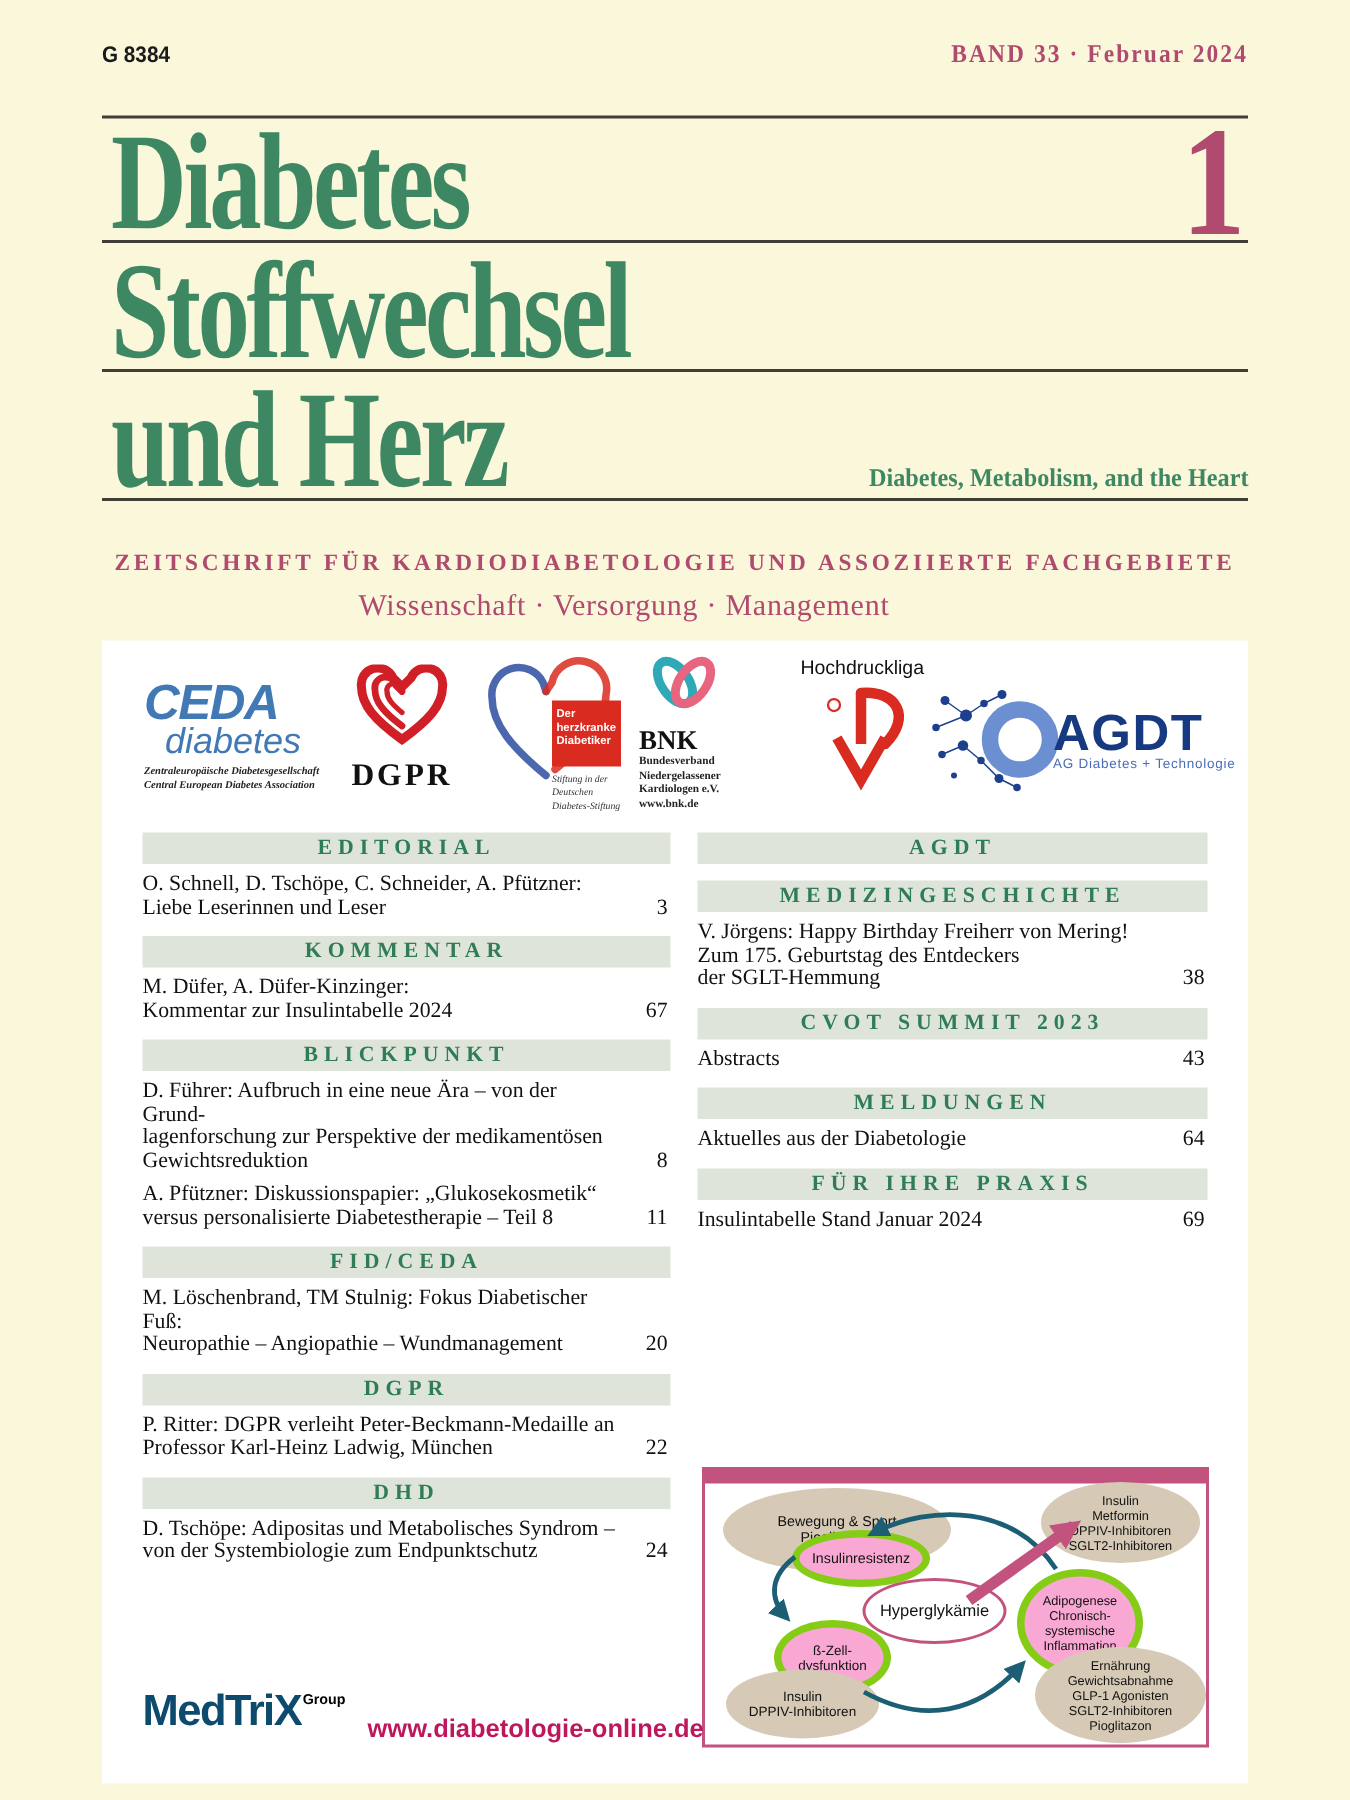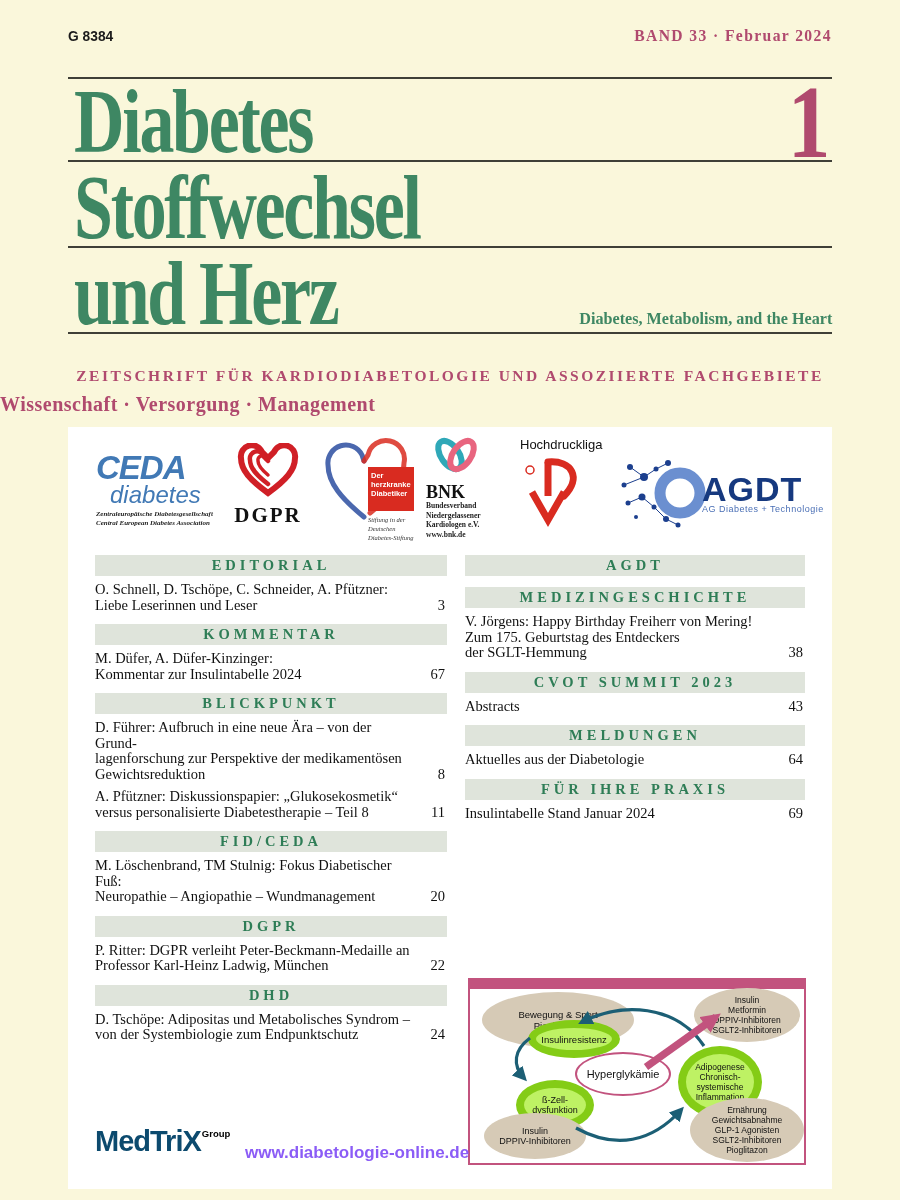--- a/index.html
+++ b/index.html
@@ -29,40 +29,40 @@
     font-size:104px; line-height:76px; letter-spacing:-2px;
     transform:scaleX(.82); transform-origin:100% 100%; padding-right:4px;
   }
   .title-translation {
     margin-left:auto; color:#3E8763; font-weight:bold; font-size:17px; line-height:17px;
     padding-bottom:5px; letter-spacing:0px; transform:scaleX(.95); transform-origin:100% 100%;
   }
   
   .subtitle { position:absolute; top:367px; left:0; width:900px; text-align:center;
     color:#B04A6E; font-weight:bold; font-size:15.5px; letter-spacing:2.5px; }
-  .tagline  { position:absolute; top:393px; left:0; width:832px; text-align:left;
-    color:#B04A6E; font-weight:bold; font-size:20px; letter-spacing:.5px; }
+  .tagline  { position:absolute; top:393px; left:0; width:832px; text-align:center;
+    color:#B04A6E; font-weight:normal; font-size:20px; letter-spacing:.5px; }
   
   .content-box { position:absolute; top:427px; left:68px; width:764px; height:762px; background:#ffffff; }
   
   .logo { position:absolute; }
   .logo-ceda { left:28px; top:26px; width:130px; }
   .ceda-main { color:#4179B5; font-family:"Liberation Sans", sans-serif; font-style:italic; font-weight:bold; font-size:33px; line-height:30px; letter-spacing:-1px; }
   .ceda-word { color:#4179B5; font-family:"Liberation Sans", sans-serif; font-style:italic; font-size:24px; line-height:24px; margin-left:14px; }
   .ceda-sub { margin-top:3px; font-size:7px; font-style:italic; font-weight:bold; color:#222; white-space:pre-line; line-height:9px; }
   .logo-dgpr { left:160px; top:16px; width:80px; text-align:center; }
   .dgpr-label { font-size:21px; font-weight:bold; letter-spacing:2px; color:#111; margin-top:2px; }
   .logo-hk { left:250px; top:4px; width:100px; }
   .hk-box { position:absolute; left:50px; top:36px; width:46px; height:44px; background:#D92B20; color:#fff;
     font-family:"Liberation Sans", sans-serif; font-weight:bold; font-size:7.5px; line-height:9px; padding:4px 3px; white-space:pre-line; }
   .hk-sub { position:absolute; left:50px; top:84px; width:70px; font-style:italic; font-size:6.5px; line-height:9px; color:#333; white-space:pre-line; }
   .logo-bnk { left:358px; top:8px; width:92px; }
   .bnk-label { font-size:18px; font-weight:bold; color:#111; line-height:18px; margin-top:2px; }
   .bnk-sub { font-size:7.5px; font-weight:bold; line-height:9.5px; color:#222; white-space:pre-line; }
-  .logo-hdl { left:452px; top:10px; width:96px; text-align:left; }
+  .logo-hdl { left:452px; top:10px; width:96px; text-align:right; }
   .hdl-label { font-family:"Liberation Sans", sans-serif; font-size:13px; color:#111; }
   .logo-agdt { left:548px; top:24px; width:212px; display:flex; align-items:center; }
   .agdt-text { margin-left:-6px; }
   .agdt-label { font-family:"Liberation Sans", sans-serif; font-weight:bold; font-size:34px; line-height:30px; color:#16397F; letter-spacing:1px; }
   .agdt-sub { font-family:"Liberation Sans", sans-serif; font-size:9px; color:#4a6fb5; letter-spacing:.5px; }
   
   .toc-col { position:absolute; top:128px; }
   .toc-left { left:27px; width:352px; }
   .toc-right { left:397px; width:340px; }
   .toc-section { margin-bottom:11px; }
@@ -70,28 +70,28 @@
   .toc-bar span { color:#2E7D56; font-weight:bold; font-size:14.5px; letter-spacing:4px; }
   .toc-entry { position:relative; padding-right:34px; margin-bottom:7px; }
   .entry-text { display:block; font-size:14.5px; line-height:15.5px; color:#111; white-space:pre-line; }
   .entry-page { position:absolute; right:2px; bottom:0; font-size:14.5px; line-height:15.5px; color:#111; }
   
   .diagram { position:absolute; left:400px; top:551px; width:338px; height:187px; background:#fff; border:2px solid #C2537E; }
   .diagram-topbar { position:absolute; left:0; top:0; width:100%; height:9px; background:#C2537E; }
   .dnode { position:absolute; display:flex; align-items:center; justify-content:center; text-align:center;
     font-family:"Liberation Sans", sans-serif; color:#111; border-radius:50%; white-space:pre-line; }
   .tan  { background:#D6CAB6; }
-  .wteal { background:#bef264; border:8px solid #84cc16; }
+  .wteal { background:#f9a8d4; border:5px solid #84cc16; }
   .wpink { background:#fff; border:2.5px solid #C2537E; }
   .arrows { position:absolute; left:0; top:0; pointer-events:none; }
   
   .footer-brand { position:absolute; left:27px; top:698px; }
   .medtrix { font-family:"Liberation Sans", sans-serif; font-weight:bold; font-size:29px; letter-spacing:-1px; color:#0c4a6e; }
   .medtrix-suffix { font-family:"Liberation Sans", sans-serif; font-weight:bold; font-size:9.5px; color:#000; vertical-align:14px; letter-spacing:0; margin-left:1px; }
-  .website { position:absolute; left:177px; top:716px; font-family:"Liberation Sans", sans-serif; font-weight:bold; font-size:17px; color:#8b5cf6; text-decoration:none; }
+  .website { position:absolute; left:177px; top:716px; font-family:"Liberation Sans", sans-serif; font-weight:bold; font-size:17px; color:#be185d; text-decoration:none; }
 </style>
 </head>
 <body>
 
 <div class="page">
 
   <div class="top-meta">
     <span class="print-code">G 8384</span>
     <span class="issue-meta">BAND 33 · Februar 2024</span>
   </div>

